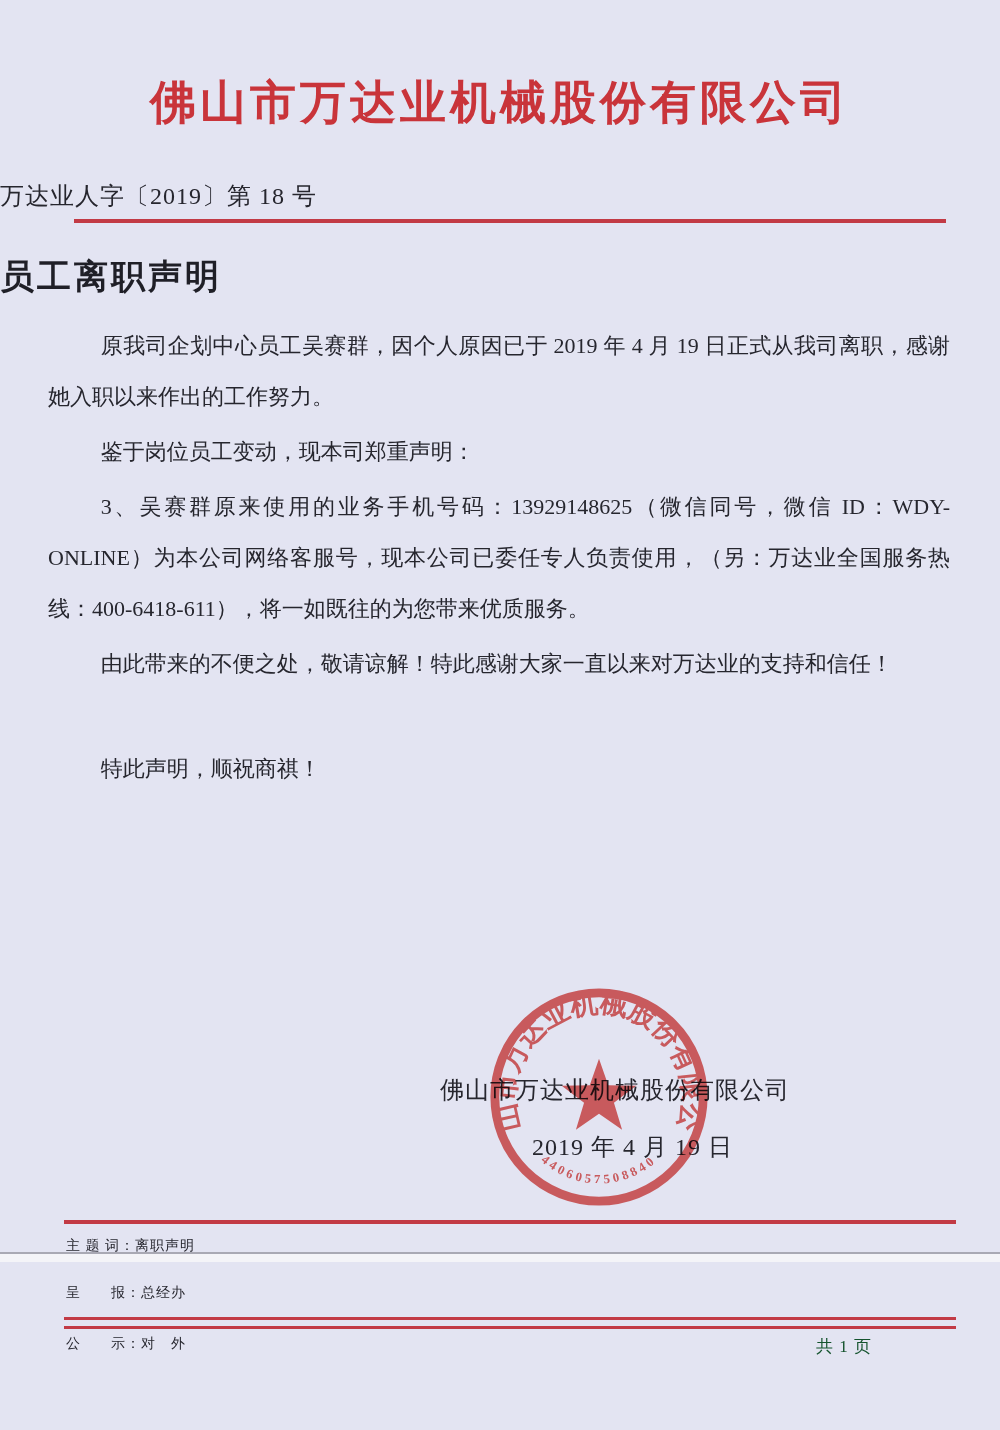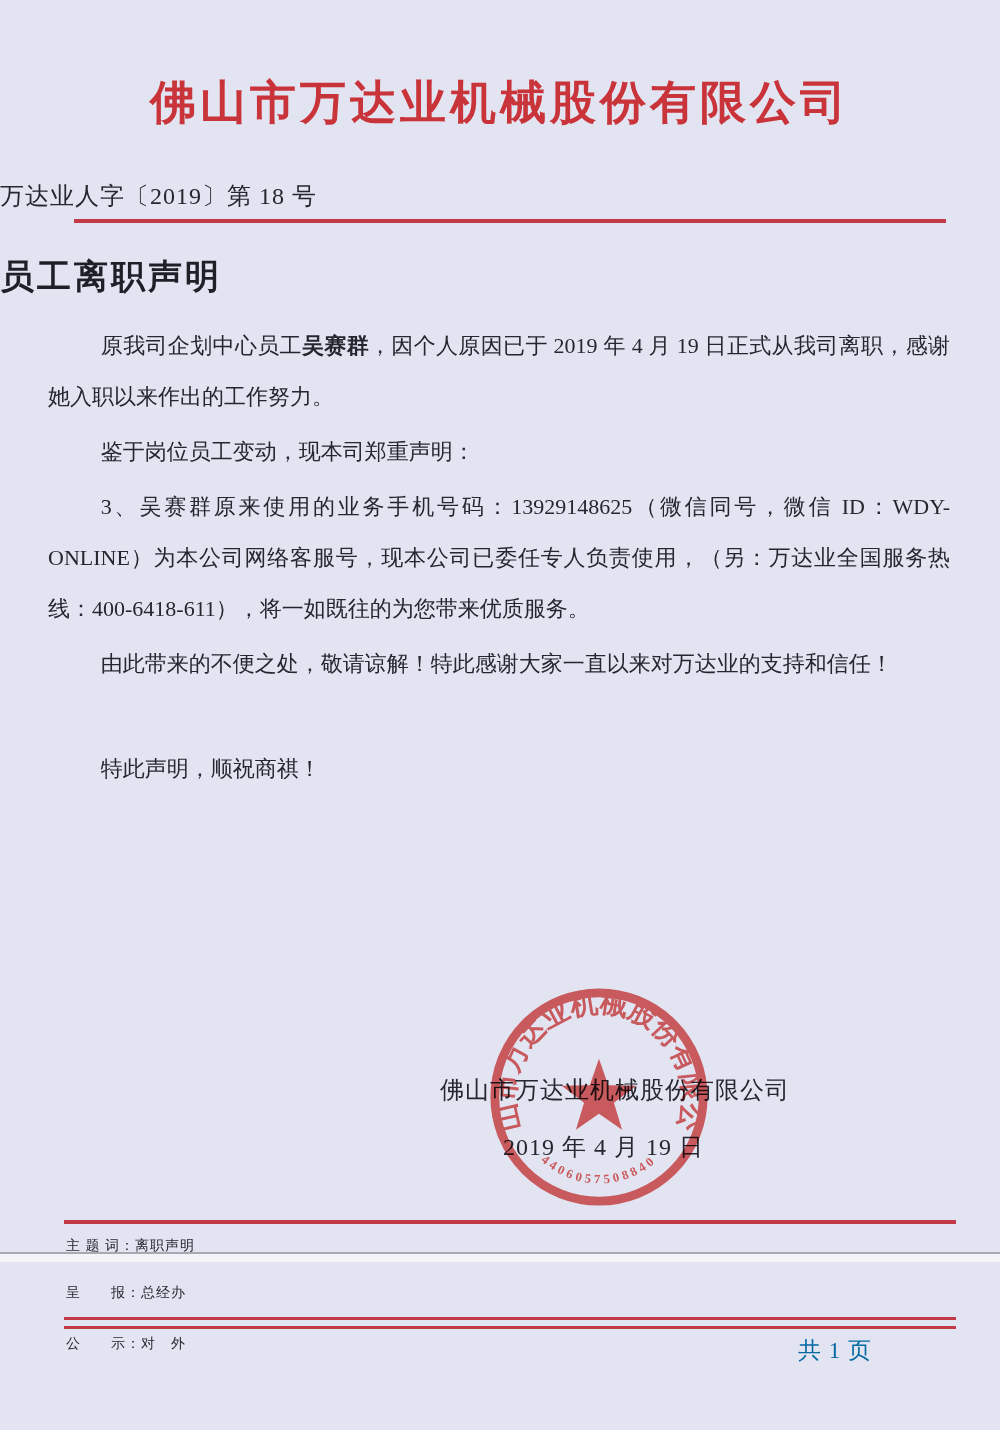--- a/index.html
+++ b/index.html
@@ -31,28 +31,28 @@
     font-size:34px;font-weight:bold;letter-spacing:3px;color:#1f1f27;
   }
 
   .body-text{
     position:absolute;top:320px;left:48px;width:902px;
     font-size:22px;line-height:51px;text-align:justify;
     color:#26262e;
   }
   .body-text p{margin:0 0 4px 0;text-indent:2.4em;}
   .body-text p.closing{margin-top:54px;}
-  .body-text b{font-weight:bold;}
+  .body-text b{font-weight:normal;}
 
   .sig-company{
     position:absolute;top:1074px;left:440px;
     font-size:24px;letter-spacing:1px;color:#26262e;
   }
   .sig-date{
-    position:absolute;top:1131px;left:503px;
+    position:absolute;top:1131px;left:532px;
     font-size:24px;letter-spacing:1px;color:#26262e;
   }
 
   .seal{
     position:absolute;top:984px;left:486px;width:226px;height:226px;
     mix-blend-mode:multiply;opacity:.88;
   }
   .seal svg{display:block;}
   .seal-arc-text{font-family:"Liberation Serif","DejaVu Serif",serif;font-weight:bold;}
 
@@ -63,21 +63,21 @@
 
   .footer-row{
     position:absolute;left:66px;
     font-size:14px;letter-spacing:1px;color:#26262e;white-space:pre;
   }
   .row-subject{top:1237px;}
   .row-report{top:1284px;}
   .row-public{top:1335px;}
   .page-count{
     position:absolute;top:1335px;right:128px;
-    font-size:23px;letter-spacing:1px;color:#0369a1;white-space:pre;
+    font-size:17px;letter-spacing:1px;color:#14532d;white-space:pre;
   }
 
   .scan-edge-line{position:absolute;left:0;bottom:8px;width:100%;height:2px;background:#a9a9b4;}
   .scan-edge{position:absolute;left:0;bottom:0;width:100%;height:8px;background:#f4f4f8;}
 </style>
 </head>
 <body>
 
 <div class="page">
 

